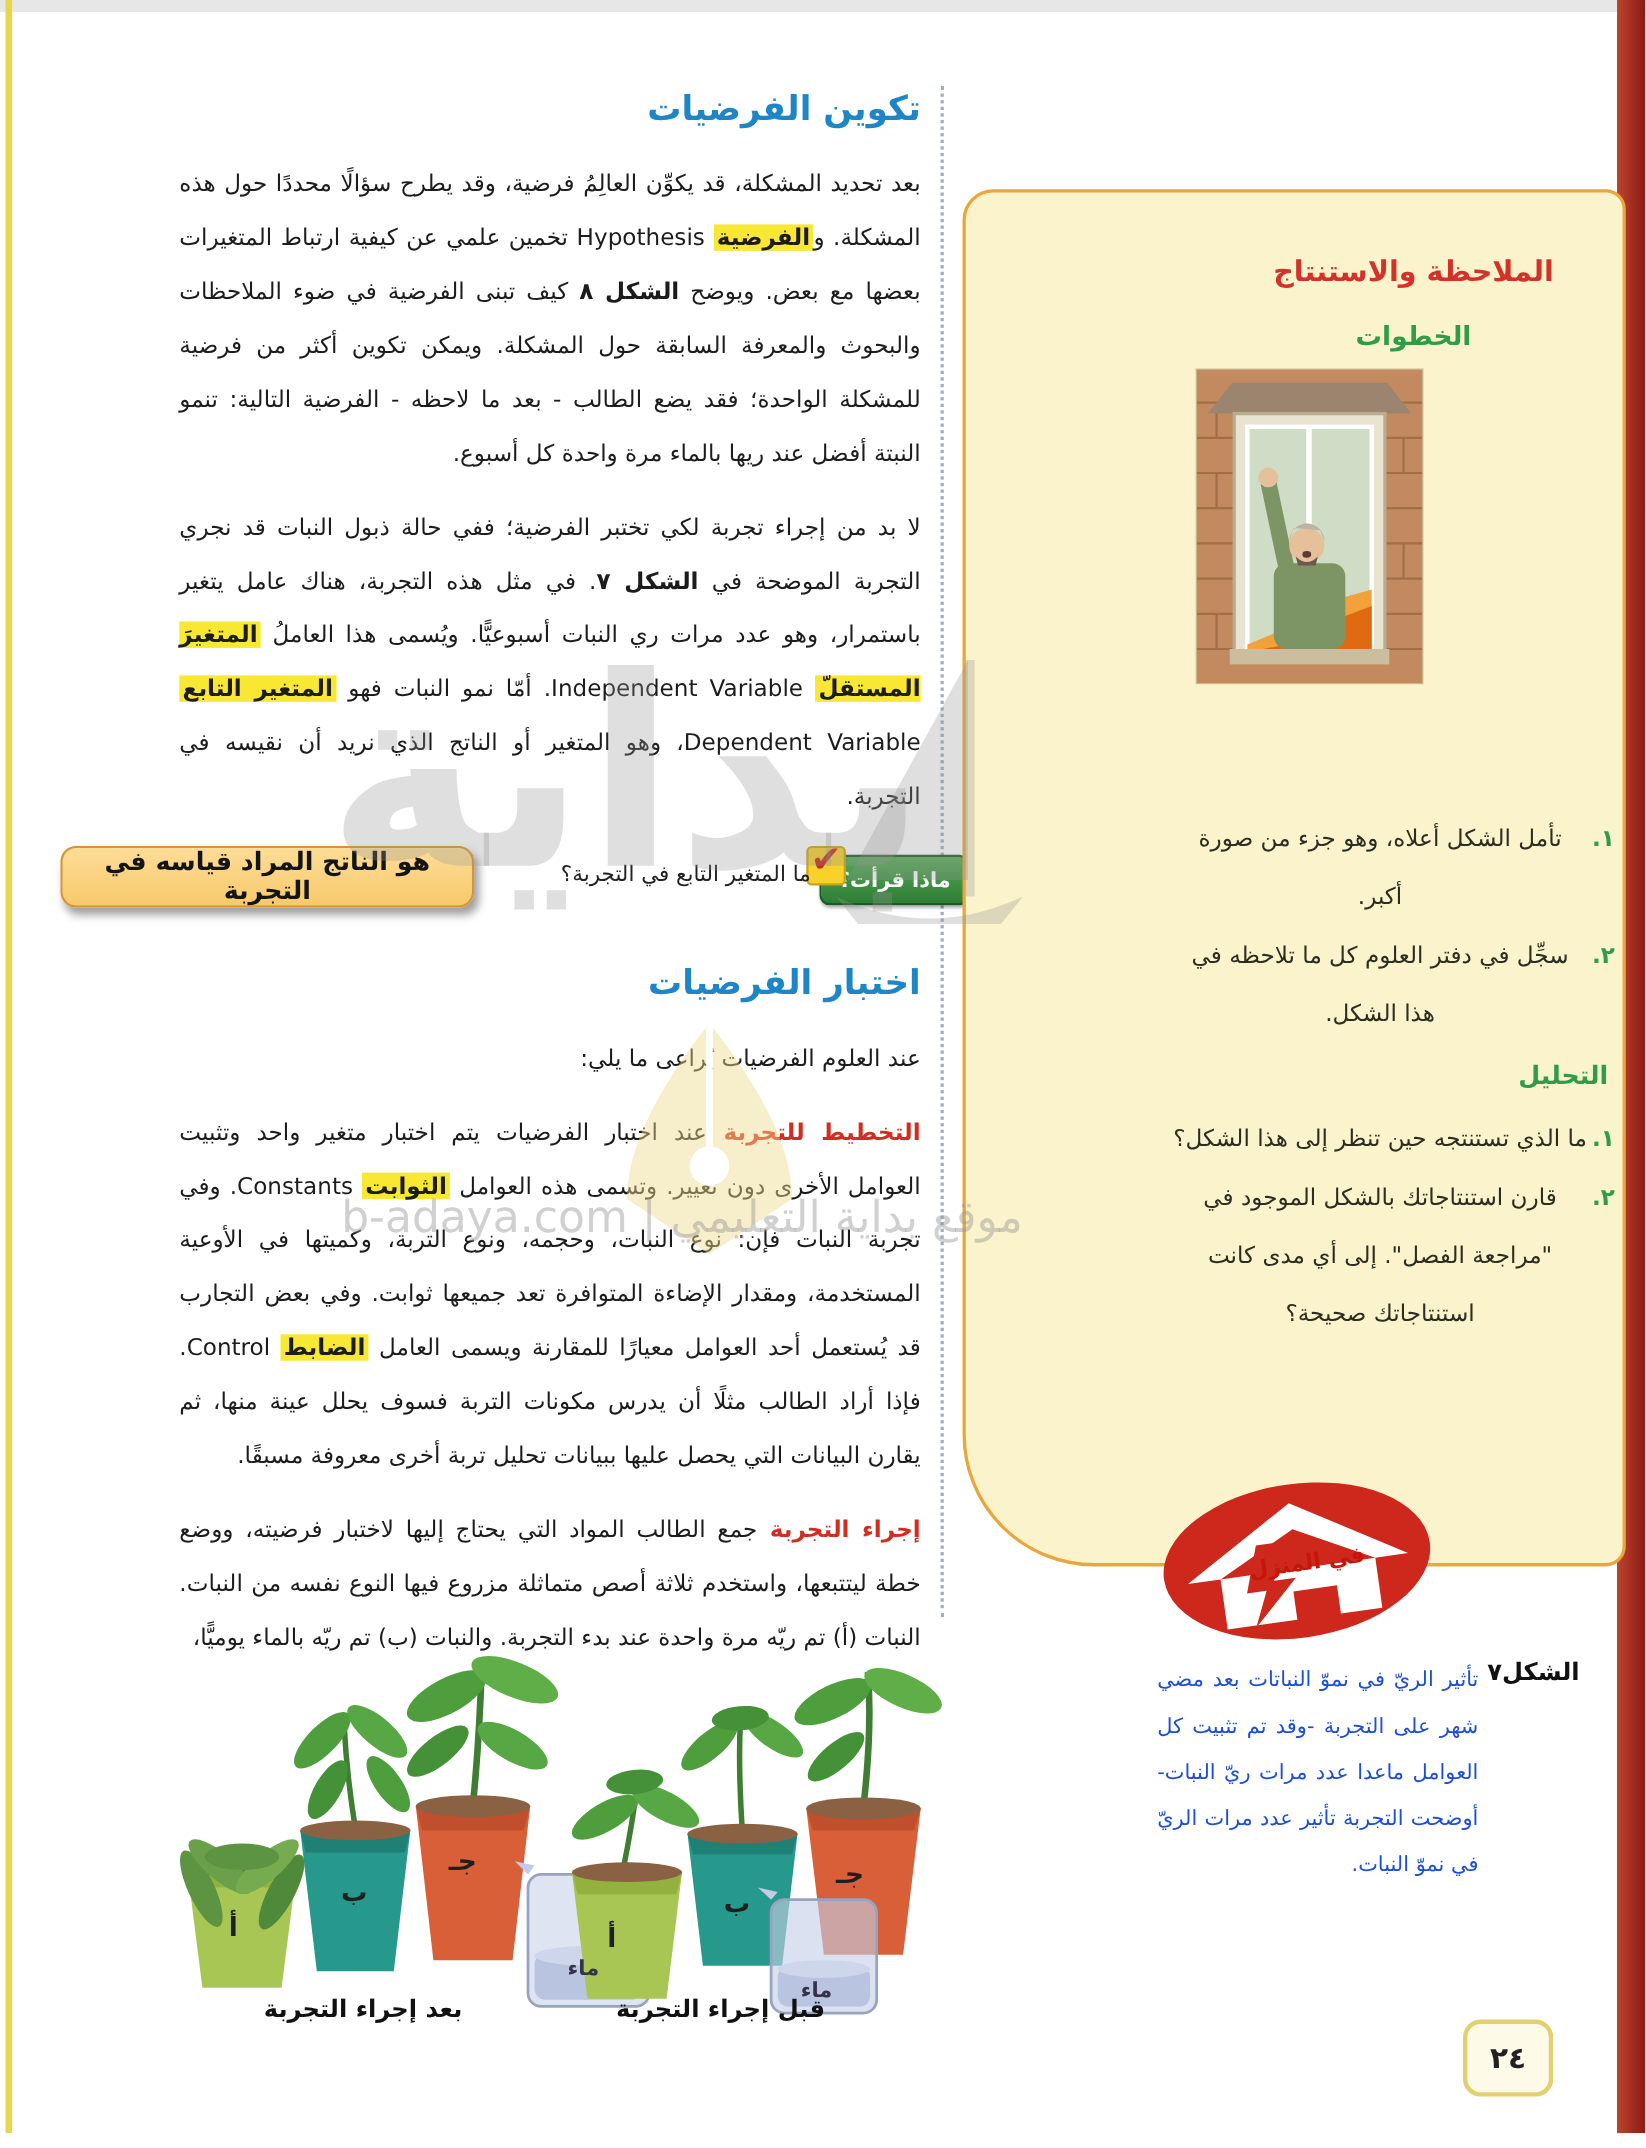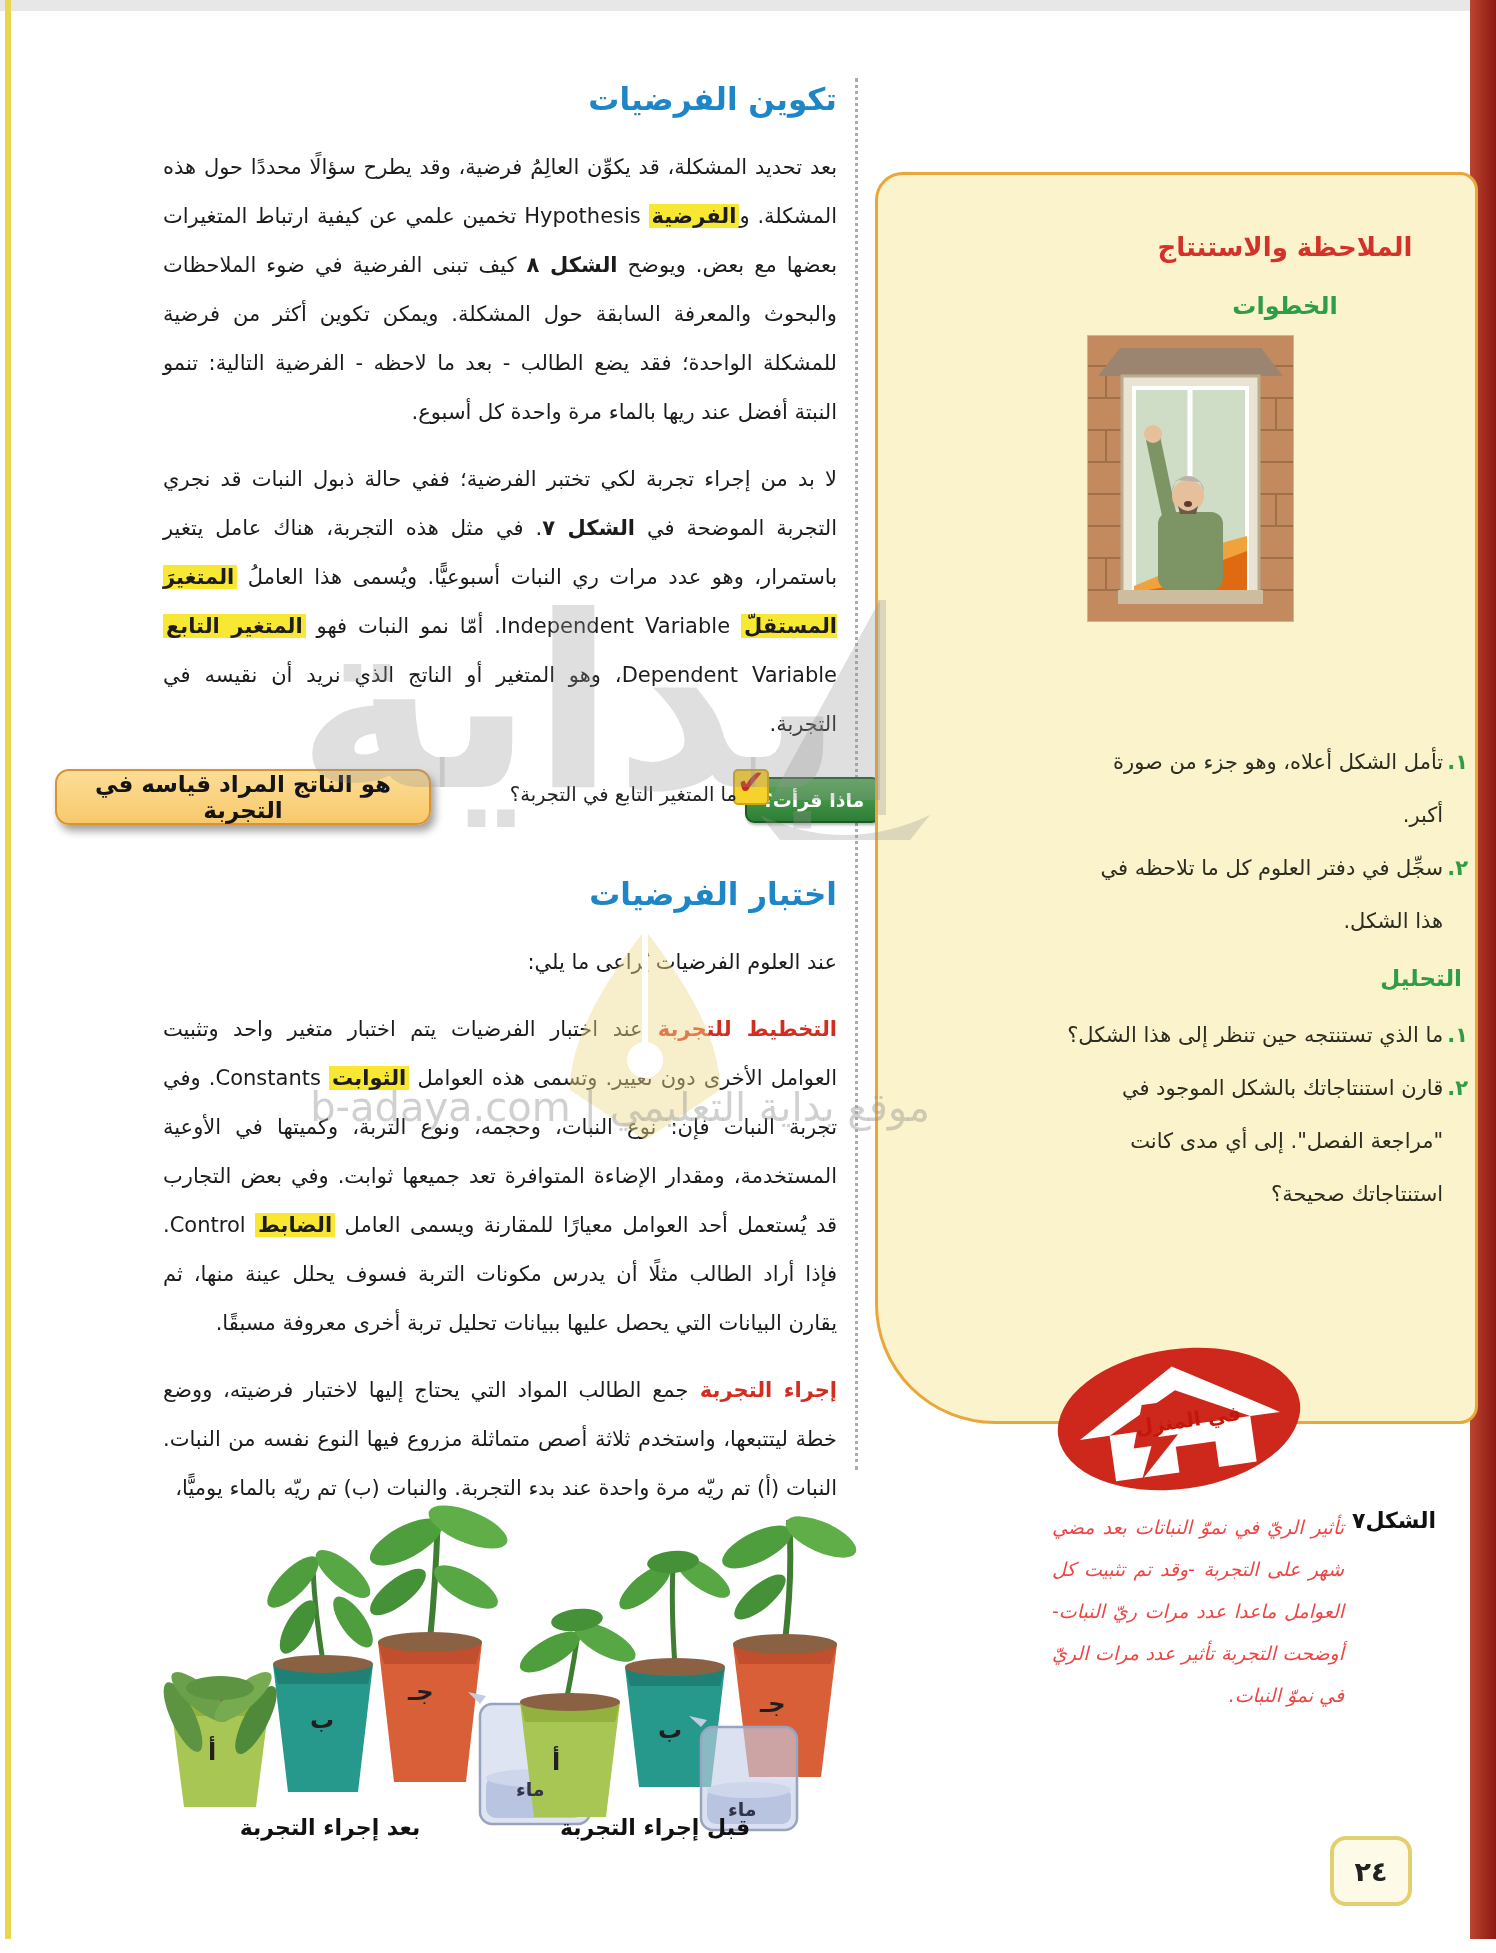--- a/index.html
+++ b/index.html
@@ -39,30 +39,30 @@
 
   
   .sidebar-box{left:875px;top:172px;width:603px;height:1252px;background:#fbf3cb;border:3px solid #e9a63a;
                border-radius:28px 18px 18px 120px;box-sizing:border-box;}
   .sb-head-red{left:1140px;top:232px;width:290px;text-align:center;color:#d3322a;font-size:26px;font-weight:bold;}
   .sb-head-green{left:1140px;top:292px;width:290px;text-align:center;color:#2f9c47;font-size:24px;font-weight:bold;}
   .man-frame{left:1088px;top:336px;width:205px;height:285px;box-shadow:0 0 0 1px #c9b98d;}
   .sb-steps{left:1066px;top:736px;width:402px;direction:rtl;font-size:21px;line-height:53px;color:#2c2c20;}
   .step{display:flex;gap:4px;text-align:right;}
   .step .num{color:#2f9c47;font-weight:bold;white-space:nowrap;}
-  .step .txt{flex:1;}
+  .step .txt{flex:1;text-align:center;}
   .analysis-title{color:#2f9c47;font-size:23px;font-weight:bold;margin:4px 6px 4px 0;text-align:right;}
 
   .home-svg{left:1052px;top:1342px;width:255px;height:155px;}
   .home-label{left:1128px;top:1408px;width:120px;text-align:center;color:#c4170b;font-size:20px;font-weight:bold;
               transform:rotate(-8deg);}
 
   
   .fig-label{left:1352px;top:1508px;width:118px;font-size:22px;font-weight:bold;color:#111;text-align:left;}
-  .fig-caption{left:1052px;top:1506px;width:292px;font-size:19px;line-height:42px;color:#ef4444;text-align:justify;direction:rtl;font-style:italic;}
+  .fig-caption{left:1052px;top:1506px;width:292px;font-size:19px;line-height:42px;color:#1d4ed8;text-align:justify;direction:rtl;}
 
   
   .svg-after{left:148px;top:1492px;width:450px;height:345px;}
   .svg-before{left:505px;top:1492px;width:370px;height:345px;}
   .pot-label{position:absolute;font-size:24px;font-weight:bold;color:#1f1f1f;}
   .water-label{position:absolute;font-size:19px;font-weight:bold;color:#33334a;}
   .exp-caption{position:absolute;width:300px;text-align:center;font-size:22px;font-weight:bold;color:#111;}
 
   
   .page-num{left:1330px;top:1836px;width:74px;height:62px;background:#fdfbe8;border:4px solid #e2cf6f;border-radius:16px;

